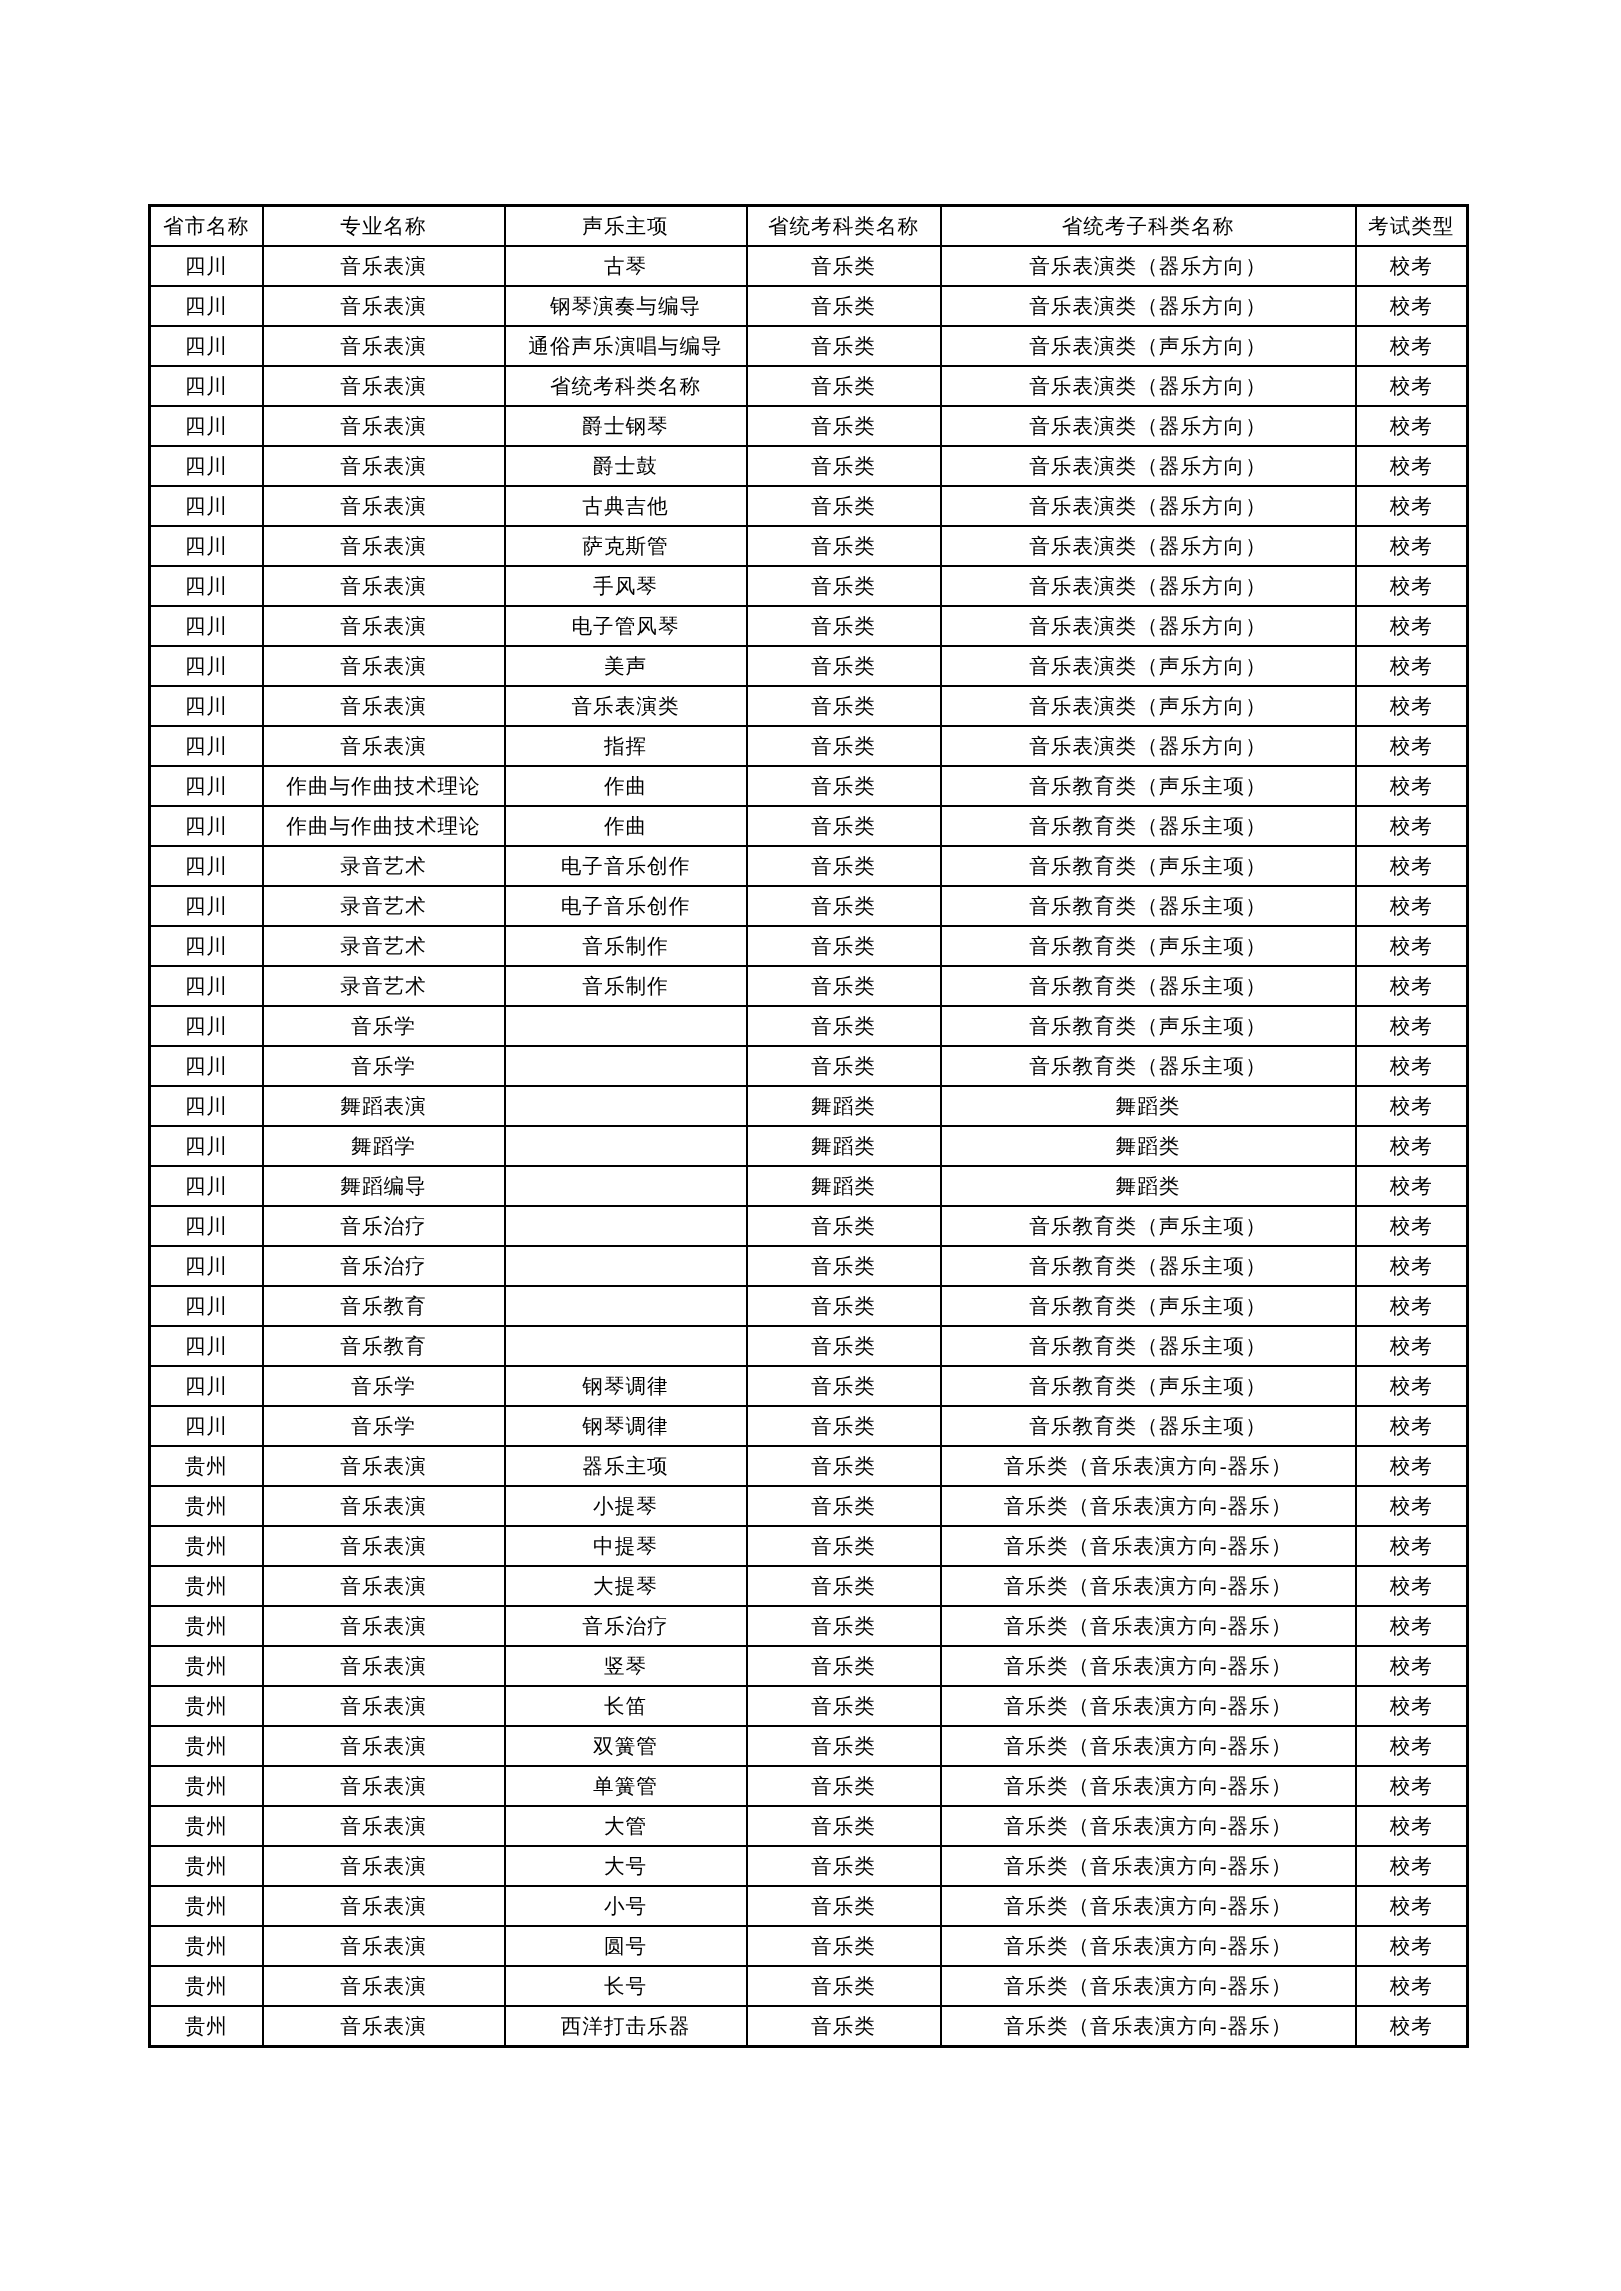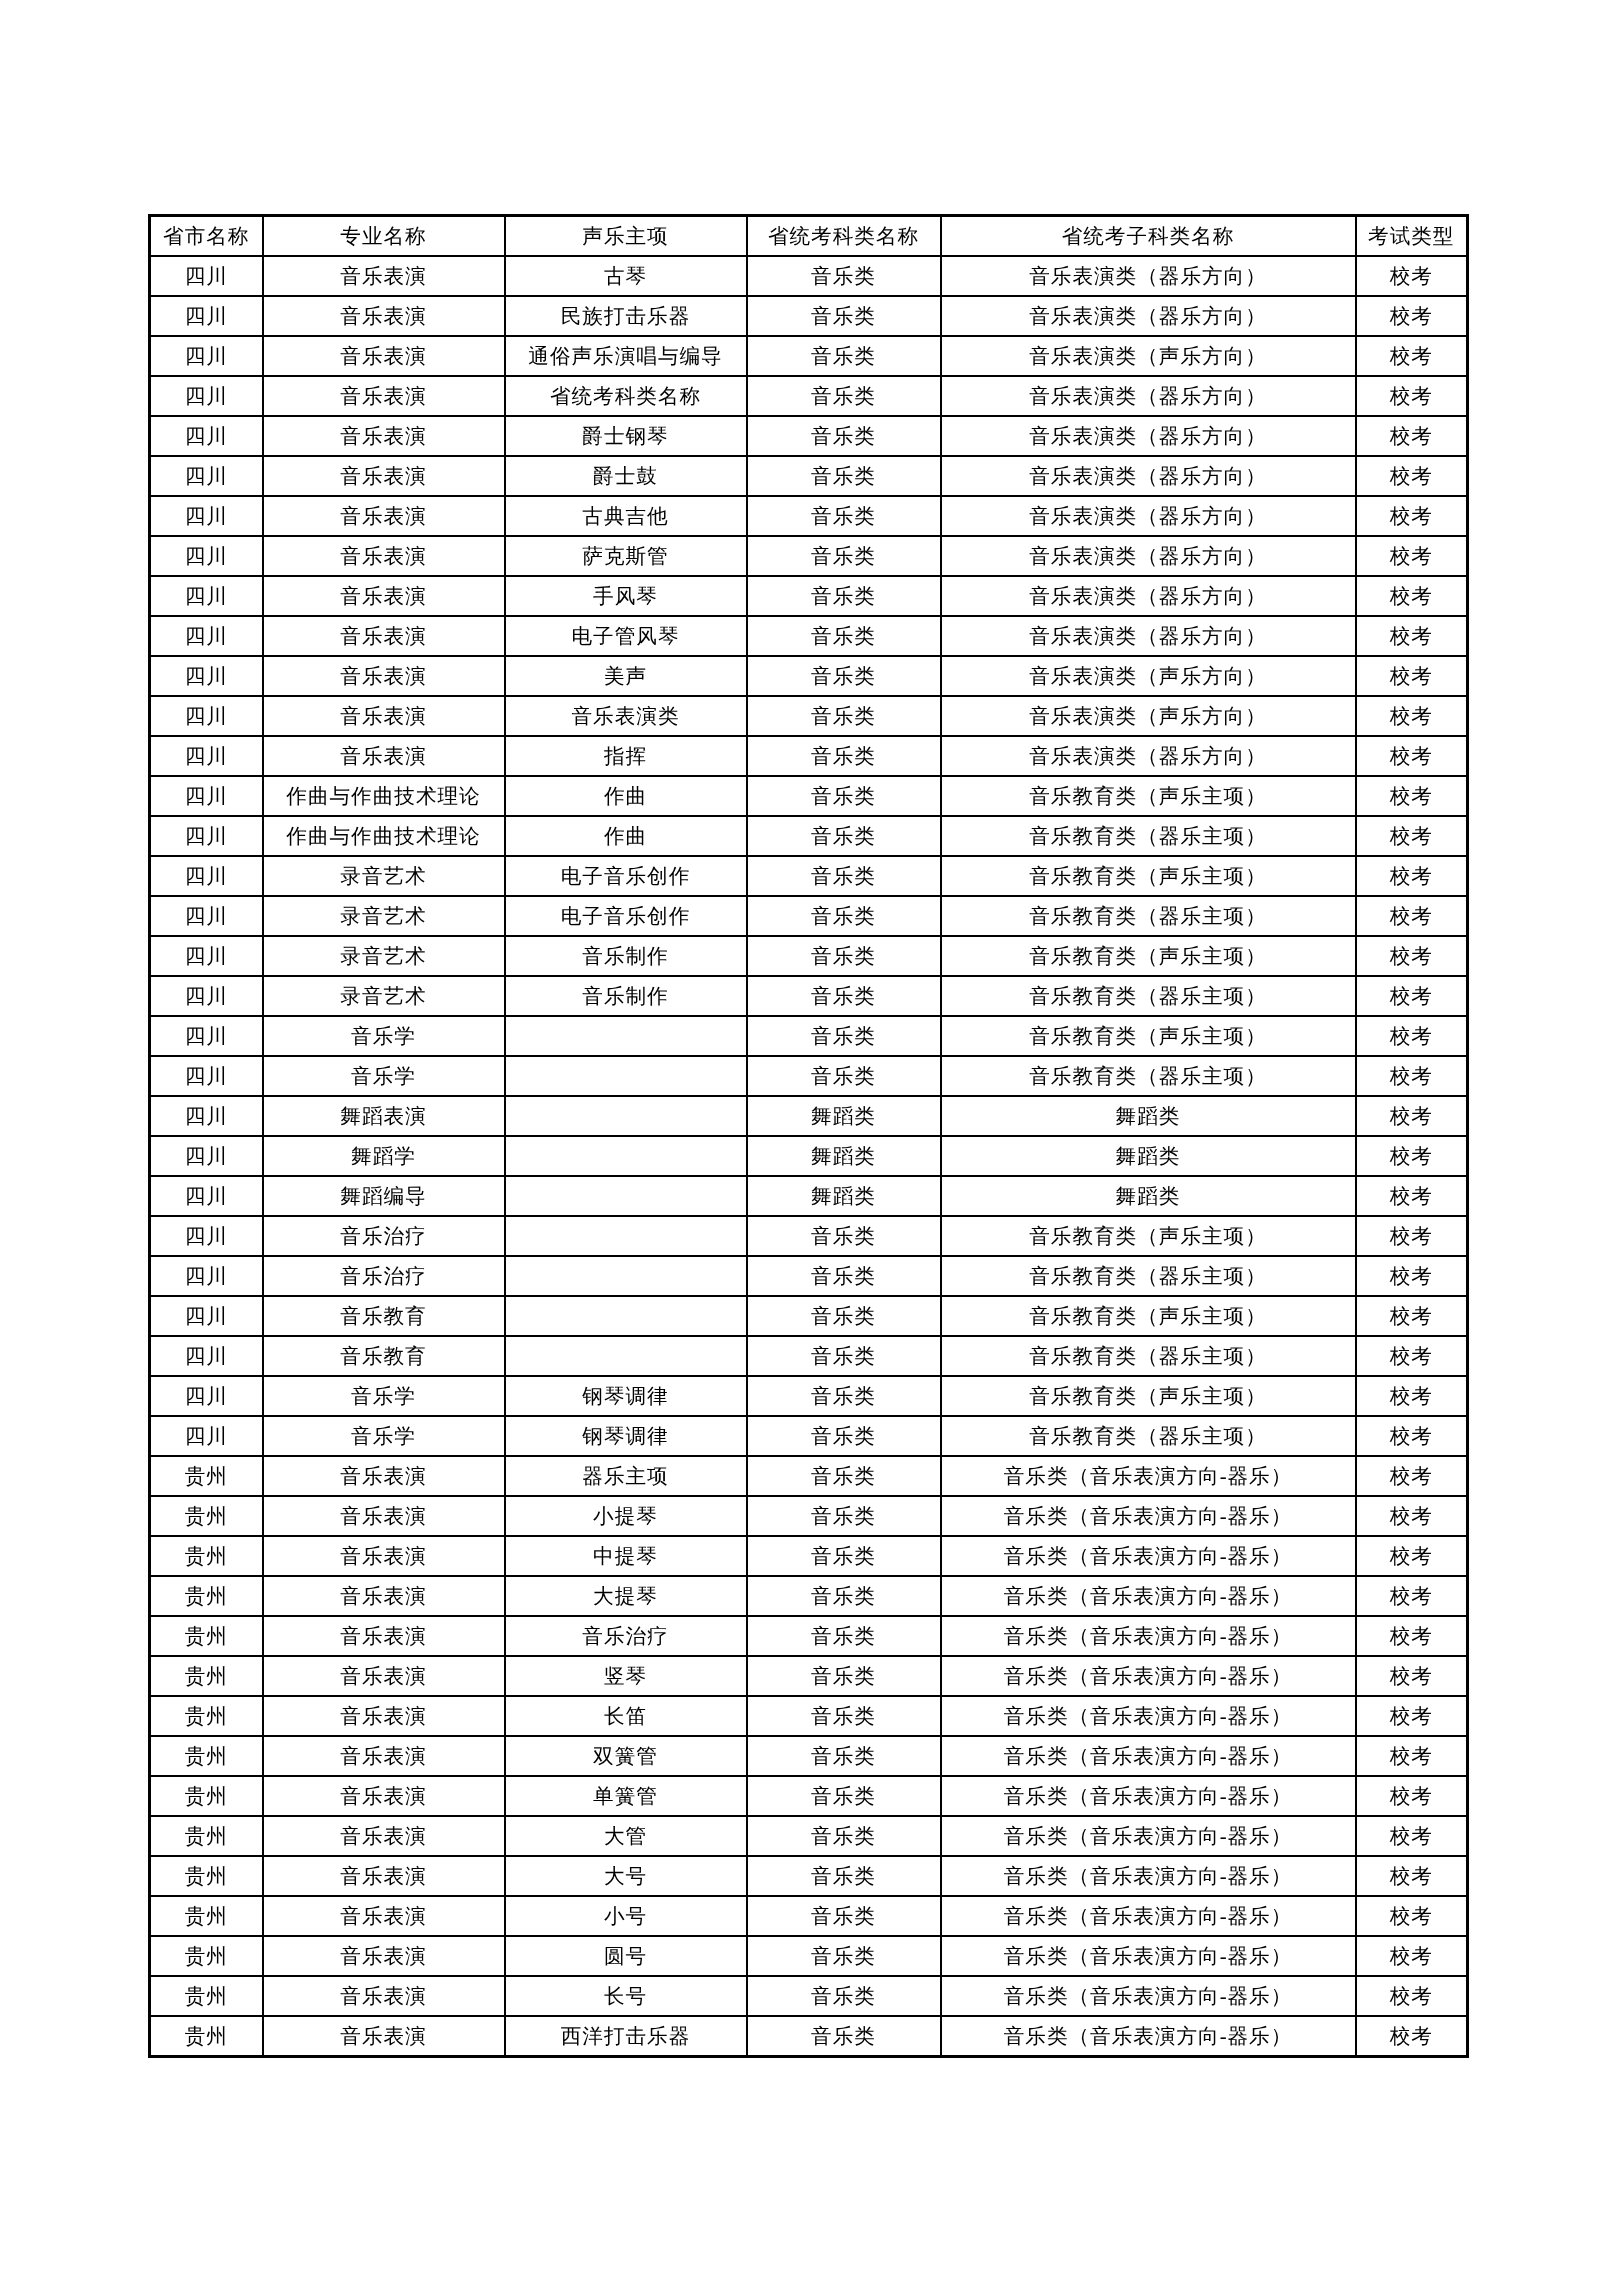--- a/index.html
+++ b/index.html
@@ -11,21 +11,21 @@
     position: relative;
     width: 1621px;
     height: 2292px;
     background: #ffffff;
     font-family: "Liberation Serif", "DejaVu Serif", serif;
     color: #000000;
   }
   table.exam-table {
     position: absolute;
     left: 148px;
-    top: 214px;
+    top: 204px;
     width: 1317px;
     border-collapse: collapse;
     table-layout: fixed;
     border: 3.9px solid #000000;
   }
   table.exam-table th,
   table.exam-table td {
     border: 2.9px solid #000000;
     height: 38px;
     padding: 0 2px;
@@ -72,21 +72,21 @@
           <td>四川</td>
           <td>音乐表演</td>
           <td>古琴</td>
           <td>音乐类</td>
           <td>音乐表演类（器乐方向）</td>
           <td>校考</td>
         </tr>
         <tr>
           <td>四川</td>
           <td>音乐表演</td>
-          <td>民族打击乐器</td>
+          <td>钢琴演奏与编导</td>
           <td>音乐类</td>
           <td>音乐表演类（器乐方向）</td>
           <td>校考</td>
         </tr>
         <tr>
           <td>四川</td>
           <td>音乐表演</td>
           <td>通俗声乐演唱与编导</td>
           <td>音乐类</td>
           <td>音乐表演类（声乐方向）</td>

